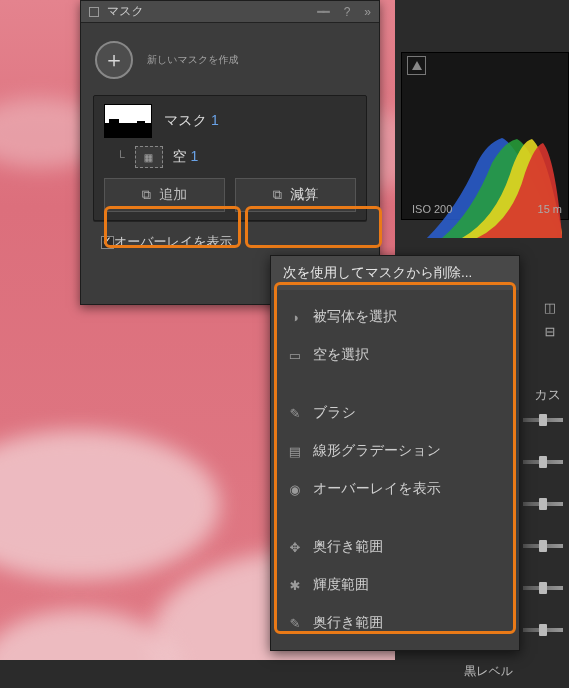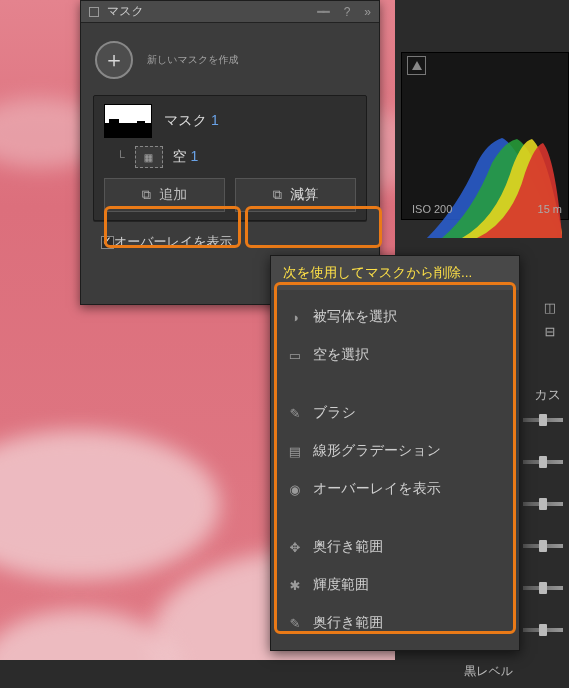--- a/index.html
+++ b/index.html
@@ -99,21 +99,21 @@
   .overlay-row{ display:flex; align-items:center; gap:0; padding:12px 6px 0 8px; font-size:13px; color:#cfcfcf;}
   .overlay-row .cb{ width:13px; height:13px; border:1px solid #888; background:#2a2a2a; position:relative;}
   .overlay-row .cb:after{content:"✓"; position:absolute; top:-3px; left:0; color:#ddd; font-size:12px;}
   
   .ctx-menu{
     position:absolute; left:270px; top:255px; width:250px;
     background:#3e3e3e; border:1px solid #1a1a1a;
     box-shadow:0 3px 12px rgba(0,0,0,0.6);
   }
   .ctx-title{
-    background:#484848; color:#fde047; font-size:13.5px;
+    background:#484848; color:#e5e5e5; font-size:13.5px;
     padding:8px 12px;
   }
   .ctx-items{ padding:8px 0;}
   .ctx-item{
     display:flex; align-items:center; gap:10px;
     padding:10px 16px; color:#cfcfcf; font-size:14px;
   }
   .ctx-item .ic{ width:16px; text-align:center; color:#9a9a9a; font-size:13px;}
   .ctx-sep{ height:20px;}
   .hl-ctx{ left:274px; top:282px; width:242px; height:352px;}

